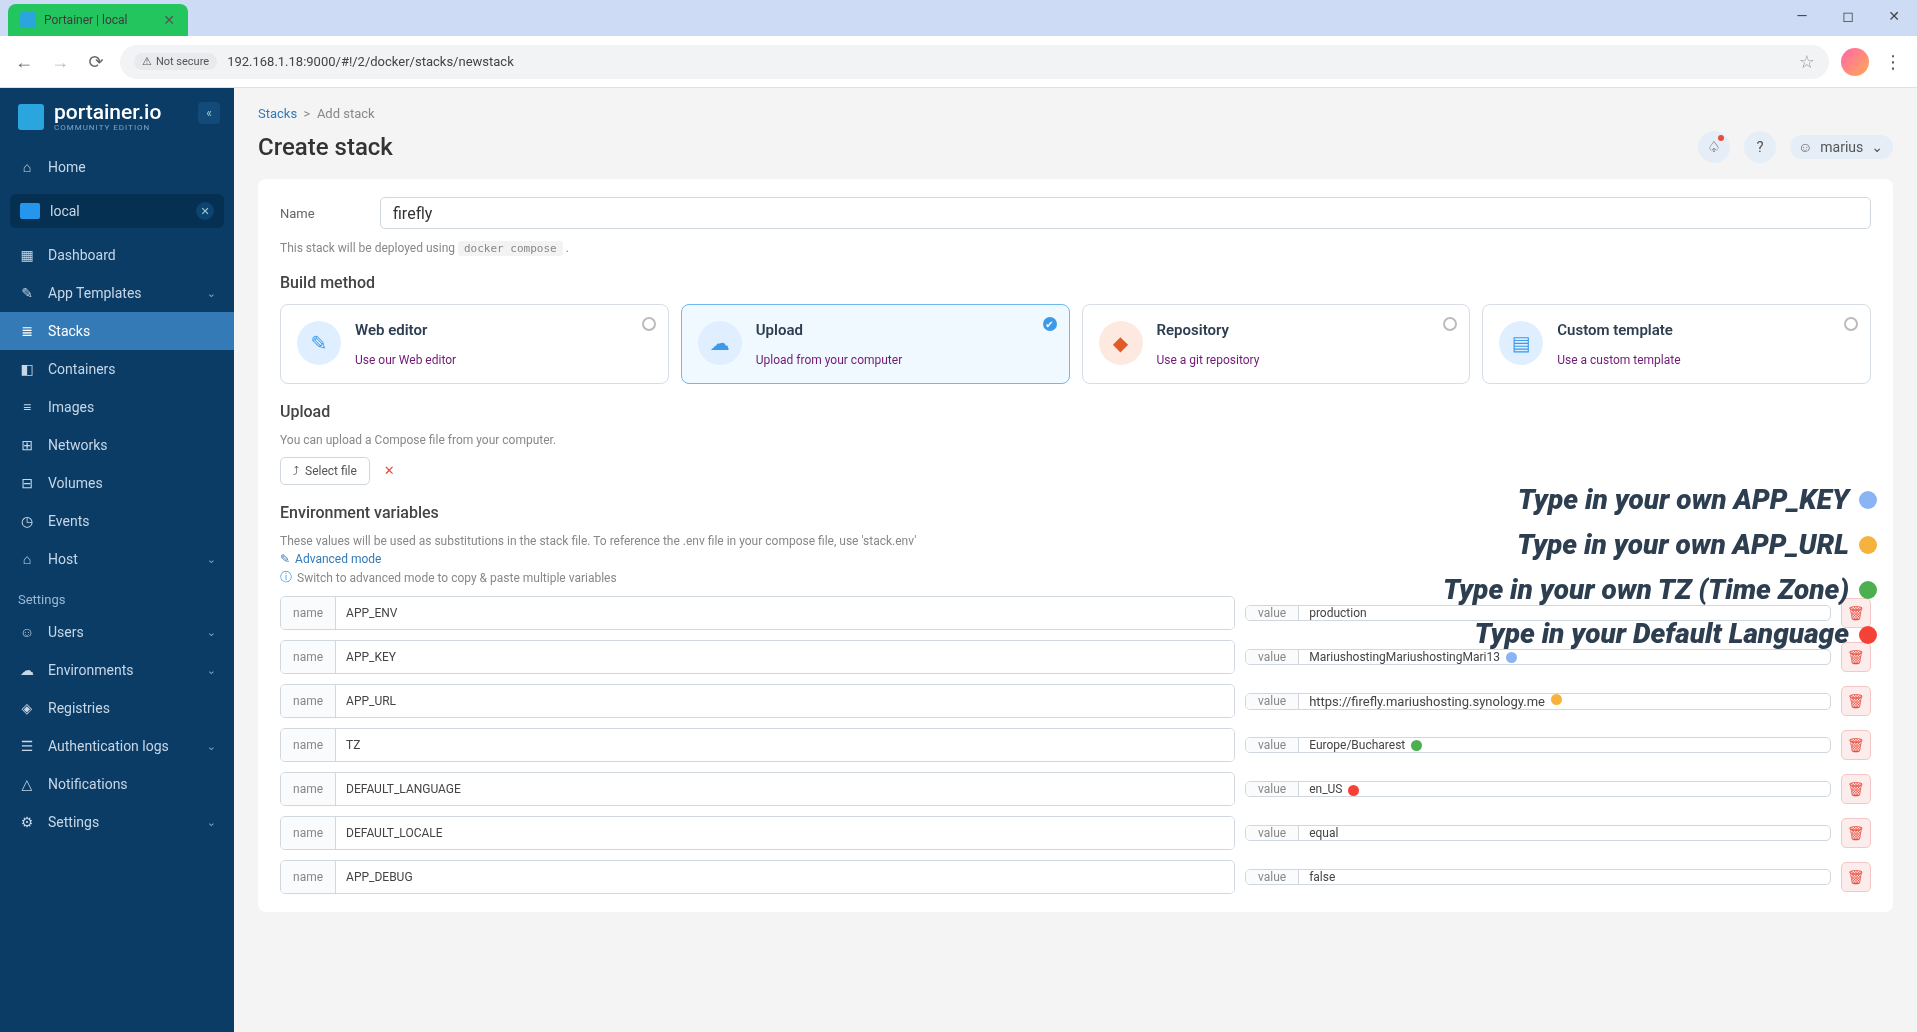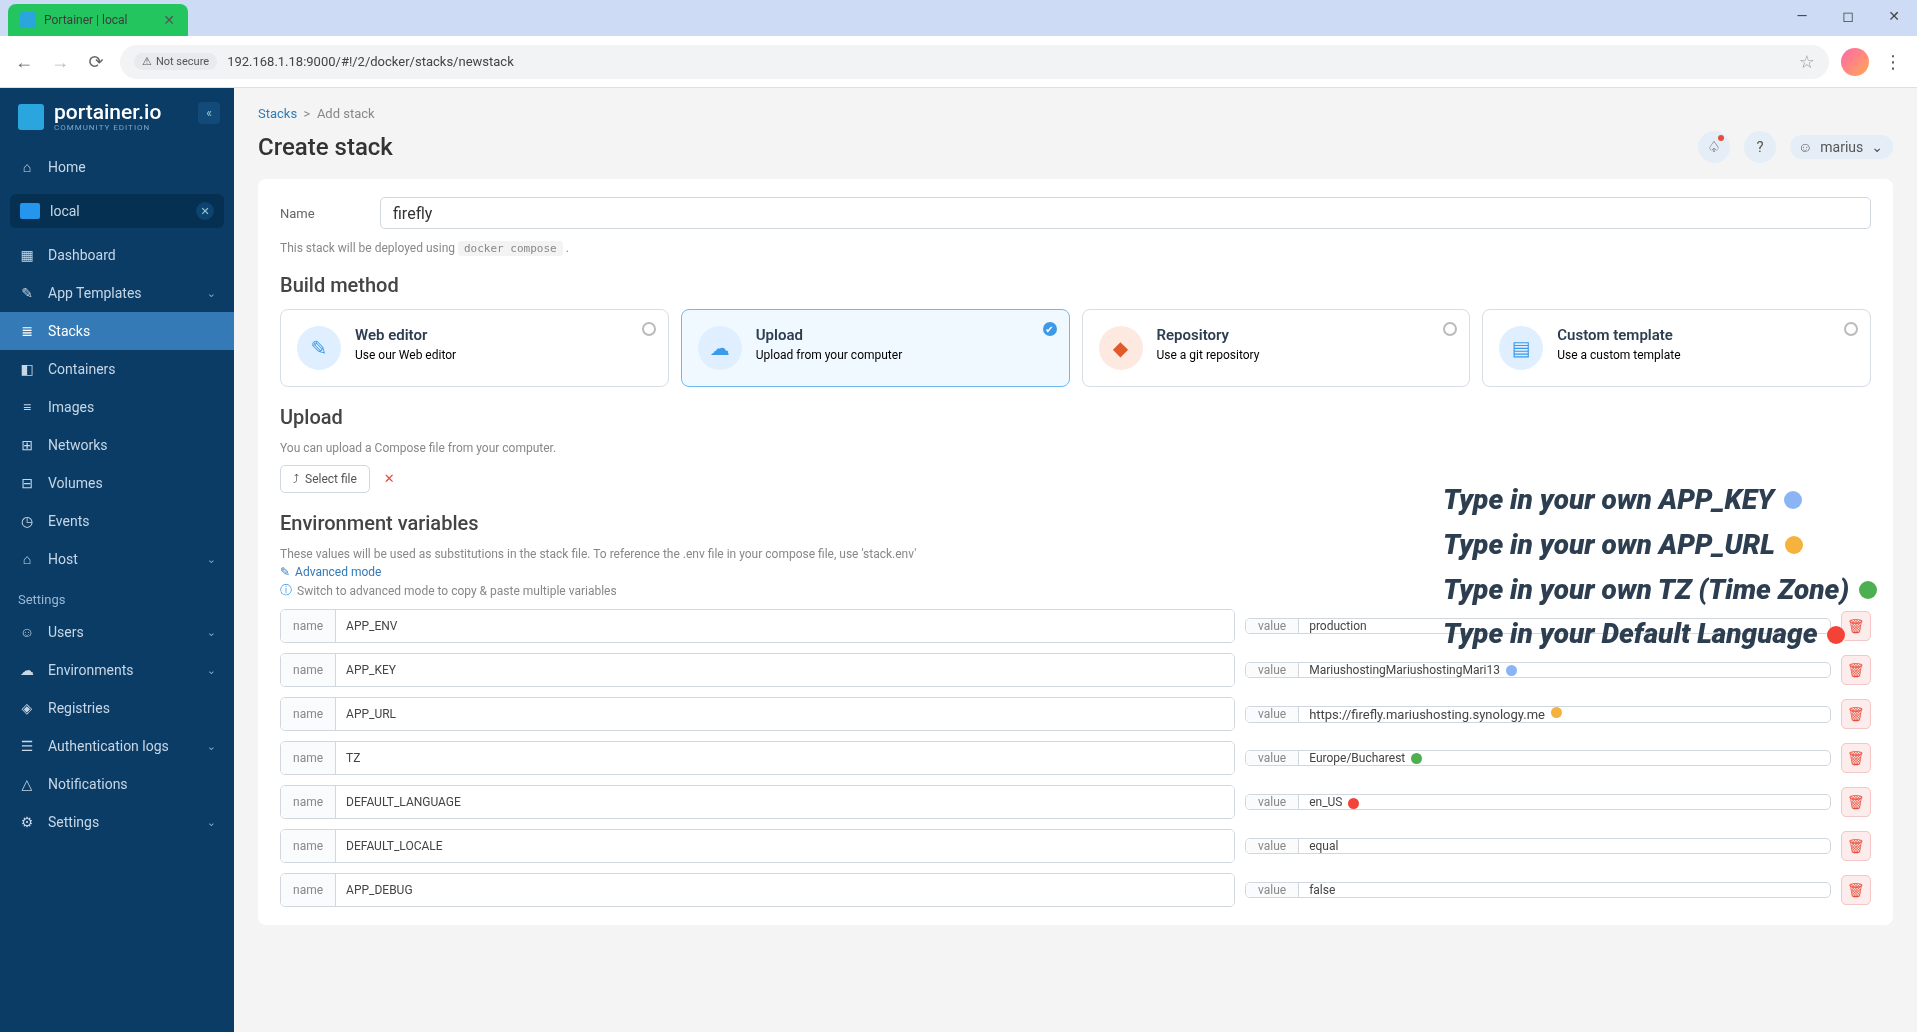--- a/index.html
+++ b/index.html
@@ -54,33 +54,33 @@
 .hbtn .dot { position: absolute; top: 4px; right: 6px; width: 6px; height: 6px; background: #e74c3c; border-radius: 50%; }
 .user-menu { display: flex; align-items: center; gap: 8px; color: #555; font-size: 14px; background: #e5eef7; border-radius: 16px; padding: 4px 10px 4px 8px; }
 
 .card { background: #fff; border-radius: 8px; padding: 18px 22px; margin-top: 16px; }
 .row-field { display: flex; align-items: center; margin-bottom: 12px; }
 .row-field label { width: 100px; font-size: 13px; color: #666; }
 .row-field input { flex: 1; height: 32px; border: 1px solid #d0d7de; border-radius: 5px; padding: 0 12px; font-size: 16px; color: #333; }
 .hint { font-size: 12px; color: #888; }
 .hint code { background: #f3f3f3; padding: 1px 6px; border-radius: 3px; font-family: monospace; font-size: 11px; }
 
-.section-title { font-size: 20px; color: #444; margin: 18px 0 12px; font-weight: 500; }
+.section-title { font-size: 16px; color: #444; margin: 18px 0 12px; font-weight: 500; }
 .method-grid { display: grid; grid-template-columns: repeat(4,1fr); gap: 12px; }
 .method { border: 1px solid #d6dde4; border-radius: 8px; padding: 16px; display: flex; gap: 14px; position: relative; cursor: pointer; background: #fff; }
 .method.selected { border-color: #6db9f0; background: #f0f9ff; }
 .method .radio { position: absolute; top: 12px; right: 12px; width: 14px; height: 14px; border: 2px solid #bbb; border-radius: 50%; }
 .method.selected .radio { border: none; background: #3d9ae8; display: flex; align-items: center; justify-content: center; color: #fff; font-size: 10px; }
 .method .micon { width: 44px; height: 44px; border-radius: 50%; display: flex; align-items: center; justify-content: center; font-size: 20px; }
 .m-editor .micon { background: #e0efff; color: #3d9ae8; }
 .m-upload .micon { background: #e0efff; color: #3d9ae8; }
 .m-repo .micon { background: #fde9e0; color: #e05a2a; }
 .m-custom .micon { background: #e0efff; color: #3d9ae8; }
 .method .mtext .mt { font-size: 15px; font-weight: 600; color: #2c3e50; }
-.method .mtext .ms { font-size: 12px; color: #000000; margin-top: 4px; }
+.method .mtext .ms { font-size: 12px; color: #701a75; margin-top: 14px; }
 
 .upload-btn { border: 1px solid #d0d7de; border-radius: 5px; padding: 6px 12px; font-size: 12px; color: #555; background: #fff; display: inline-flex; align-items: center; gap: 6px; }
 .upload-clear { color: #e74c3c; margin-left: 10px; font-size: 13px; }
 
 .link-sm { color: #337ab7; font-size: 12px; text-decoration: none; display: inline-flex; align-items: center; gap: 5px; }
 .note-sm { color: #888; font-size: 12px; display: flex; align-items: center; gap: 5px; margin-top: 2px; }
 
 .env-row { display: flex; gap: 10px; margin-top: 10px; align-items: center; }
 .env-pair { flex: 1; display: flex; border: 1px solid #d0d7de; border-radius: 5px; overflow: hidden; }
 .env-pair .lbl { background: #fafbfc; border-right: 1px solid #d0d7de; padding: 0 12px; font-size: 12px; color: #888; display: flex; align-items: center; }
@@ -88,21 +88,21 @@
 .del-btn { width: 30px; height: 30px; border: 1px solid #f3c7c7; border-radius: 5px; background: #fdecec; color: #e74c3c; display: flex; align-items: center; justify-content: center; font-size: 14px; cursor: pointer; }
 
 .marker { display: inline-block; width: 11px; height: 11px; border-radius: 50%; margin-left: 6px; vertical-align: middle; }
 .mk-blue { background: #8bb4f5; }
 .mk-orange { background: #f5b23d; }
 .mk-green { background: #4caf50; }
 .mk-red { background: #f44336; }
 
 
 .overlay { position: absolute; right: 40px; top: 390px; font-family: Georgia, 'Times New Roman', serif; font-style: italic; font-weight: 900; font-size: 28px; color: #2c3e50; line-height: 1.6; }
-.overlay div { display: flex; align-items: center; gap: 10px; }
+.overlay div { display: flex; align-items: center; gap: 10px; justify-content: flex-end; }
 .overlay .dot { width: 18px; height: 18px; border-radius: 50%; flex-shrink: 0; }
 </style>
 </head>
 <body>
 
 <div class="browser-top">
   <div class="tab-bar">
     <div class="tab">
       <div class="tab-favicon"></div>
       <div class="tab-title">Portainer | local</div>

